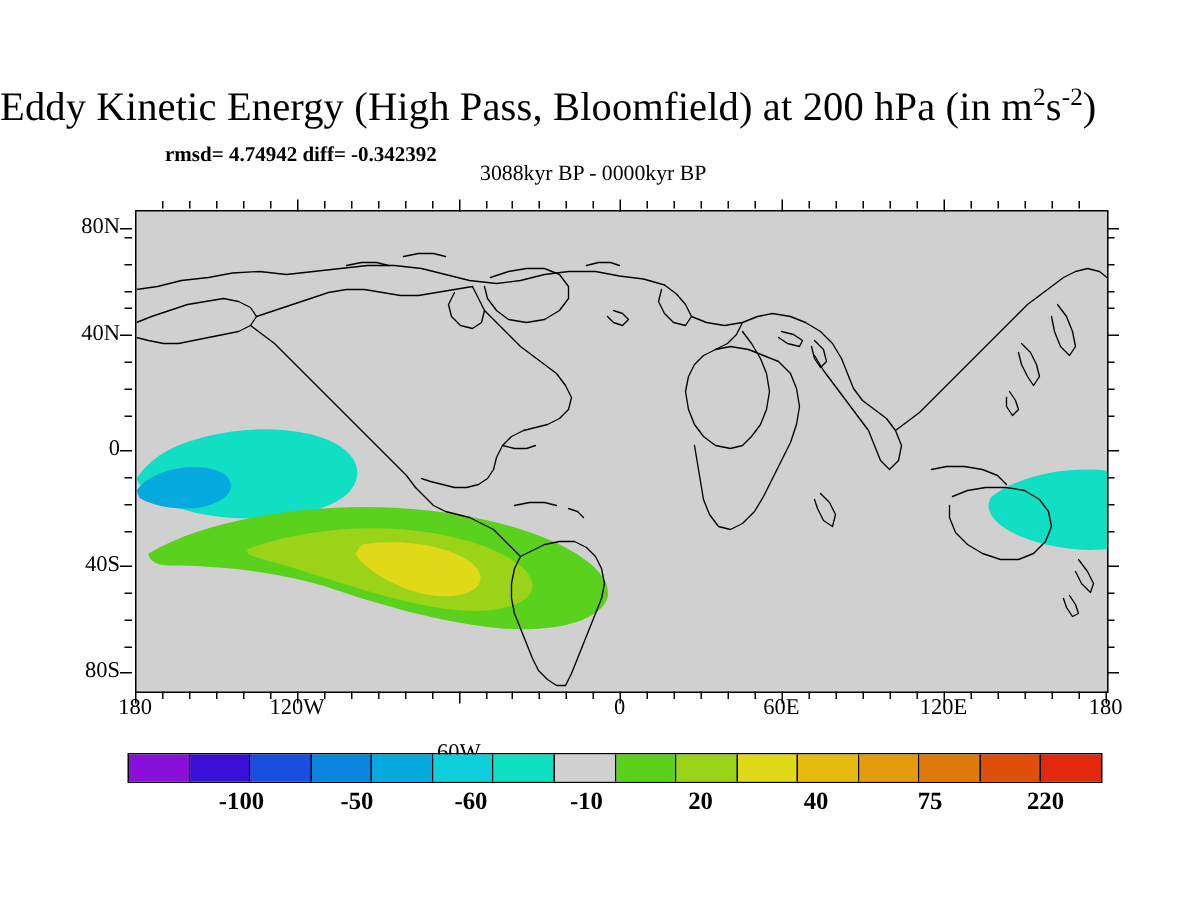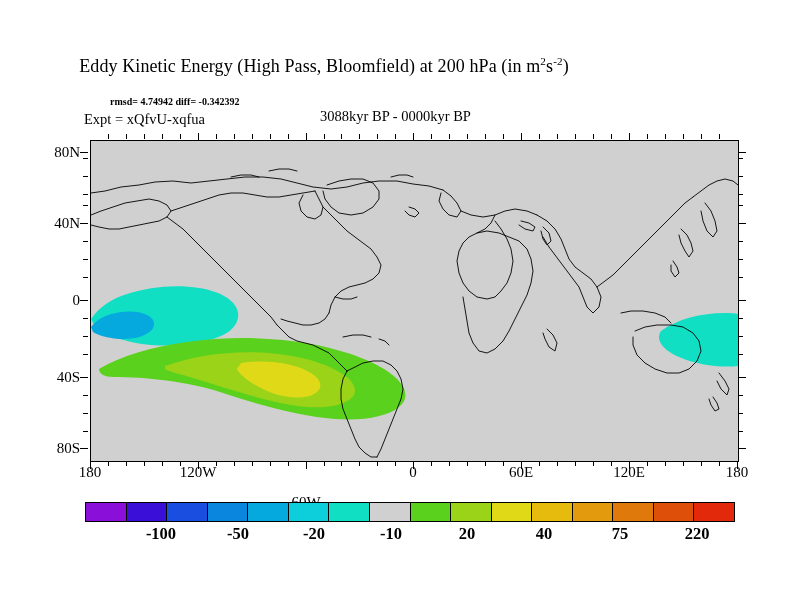--- a/index.html
+++ b/index.html
@@ -17,35 +17,35 @@
     overflow: hidden;
   }
 
   
   #title {
     position: absolute;
     left: 0;
     top: 56px;
     width: 648px;
     text-align: center;
-    font-size: 18px;
+    font-size: 27px;
     letter-spacing: 0.1px;
     white-space: nowrap;
   }
   #title sup {
     font-size: 0.62em;
     vertical-align: super;
     line-height: 0;
   }
 
   #rmsd-line {
     position: absolute;
     left: 110px;
     top: 96px;
-    font-size: 10px;
+    font-size: 14px;
     font-weight: bold;
     white-space: nowrap;
   }
   #expt-line {
     position: absolute;
     left: 84px;
     top: 111px;
     font-size: 14.5px;
     white-space: nowrap;
   }
@@ -151,21 +151,20 @@
   }
 </style>
 </head>
 <body>
 
 <div id="page">
 
   <div id="title"><span>Eddy Kinetic Energy (High Pass, Bloomfield) at 200 hPa (in m</span><sup>2</sup><span>s</span><sup>-2</sup><span>)</span></div>
 
   <div id="rmsd-line">rmsd= 4.74942 diff= -0.342392</div>
-  <div id="expt-line">Expt = xQfvU-xqfua</div>
   <div id="period-line">3088kyr BP - 0000kyr BP</div>
   <div id="season-line">DJF</div>
 
   <div id="map-frame">
     <div id="map-inner">
 
       <svg width="647" height="320" viewBox="0 0 647 320">
 
         <path fill="#10dfc4" d="M0,178 C8,166 20,158 36,153 C58,146 84,143 108,147 C128,150 142,158 146,168
                  C150,178 144,189 130,195 C112,203 86,206 60,204 C36,202 14,194 4,186 Z"></path>
@@ -434,20 +433,20 @@
       <div class="cell" style="background: rgb(224, 217, 24);"></div>
       <div class="cell" style="background: rgb(230, 187, 14);"></div>
       <div class="cell" style="background: rgb(227, 154, 12);"></div>
       <div class="cell" style="background: rgb(224, 121, 11);"></div>
       <div class="cell" style="background: rgb(222, 79, 10);"></div>
       <div class="cell" style="background: rgb(227, 41, 11);"></div>
     </div>
 
   <div class="cblabel" style="left:161px;">-100</div>
   <div class="cblabel" style="left:238px;text-align:right;">-50</div>
-  <div class="cblabel" style="left:314px;">-20</div>
+  <div class="cblabel" style="left:314px;">-60</div>
   <div class="cblabel" style="left:391px;">-10</div>
   <div class="cblabel" style="left:467px;text-align:right;">20</div>
   <div class="cblabel" style="left:544px;">40</div>
   <div class="cblabel" style="left:620px;">75</div>
   <div class="cblabel" style="left:697px;">220</div>
 
 </div>
 
 </body></html>

